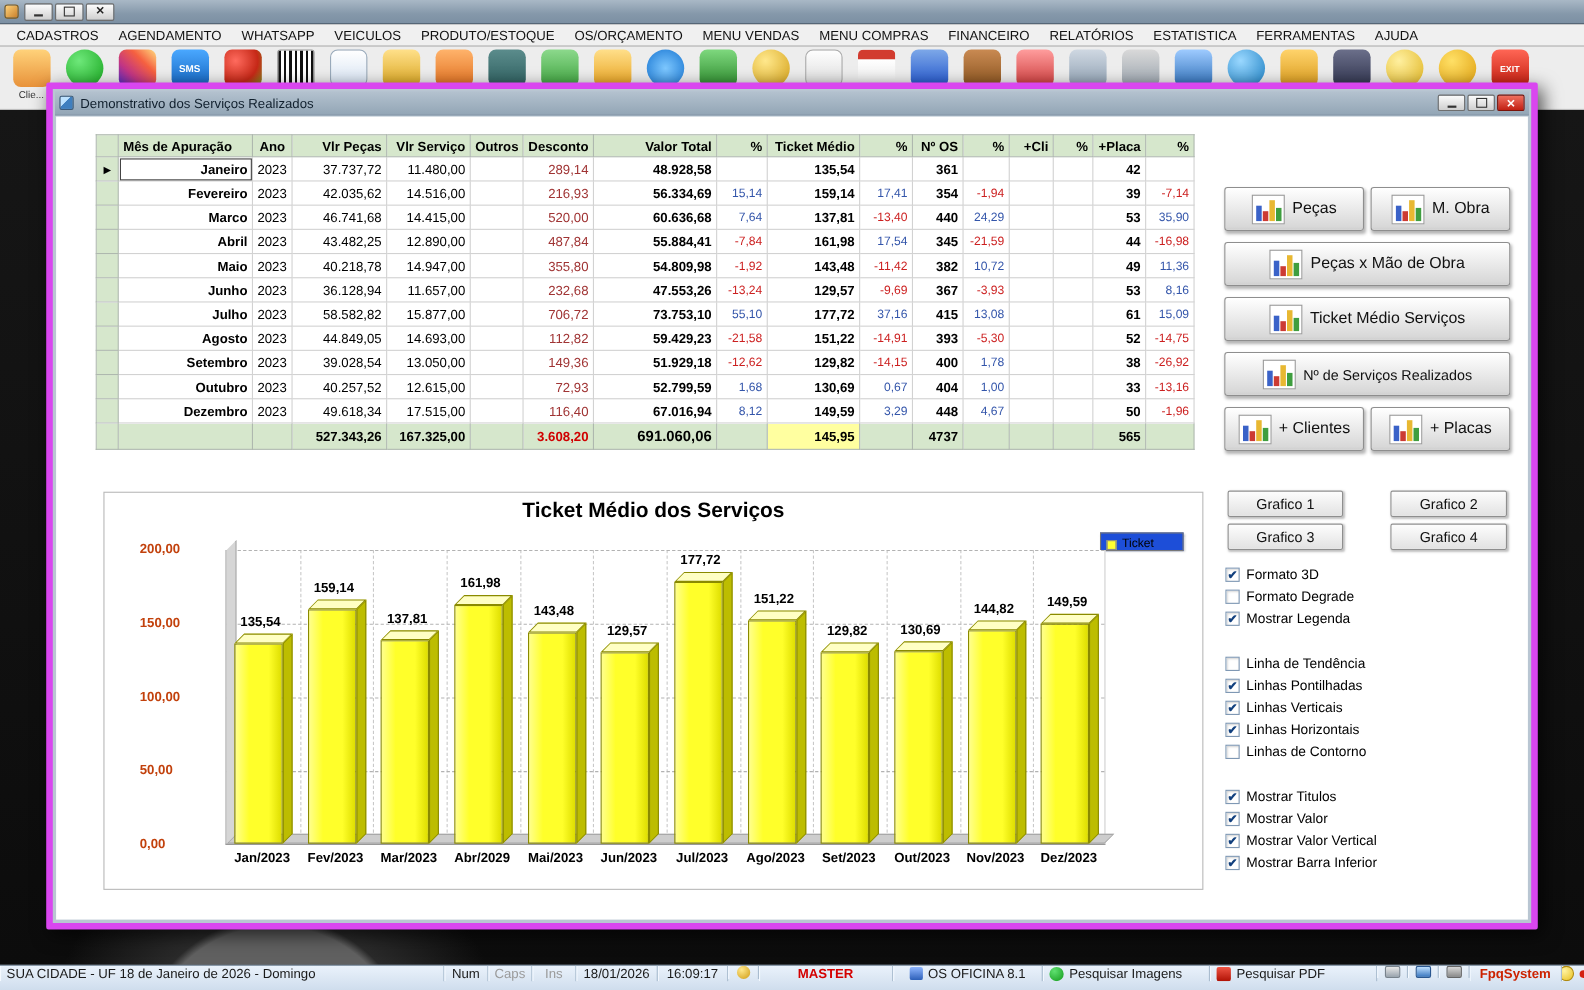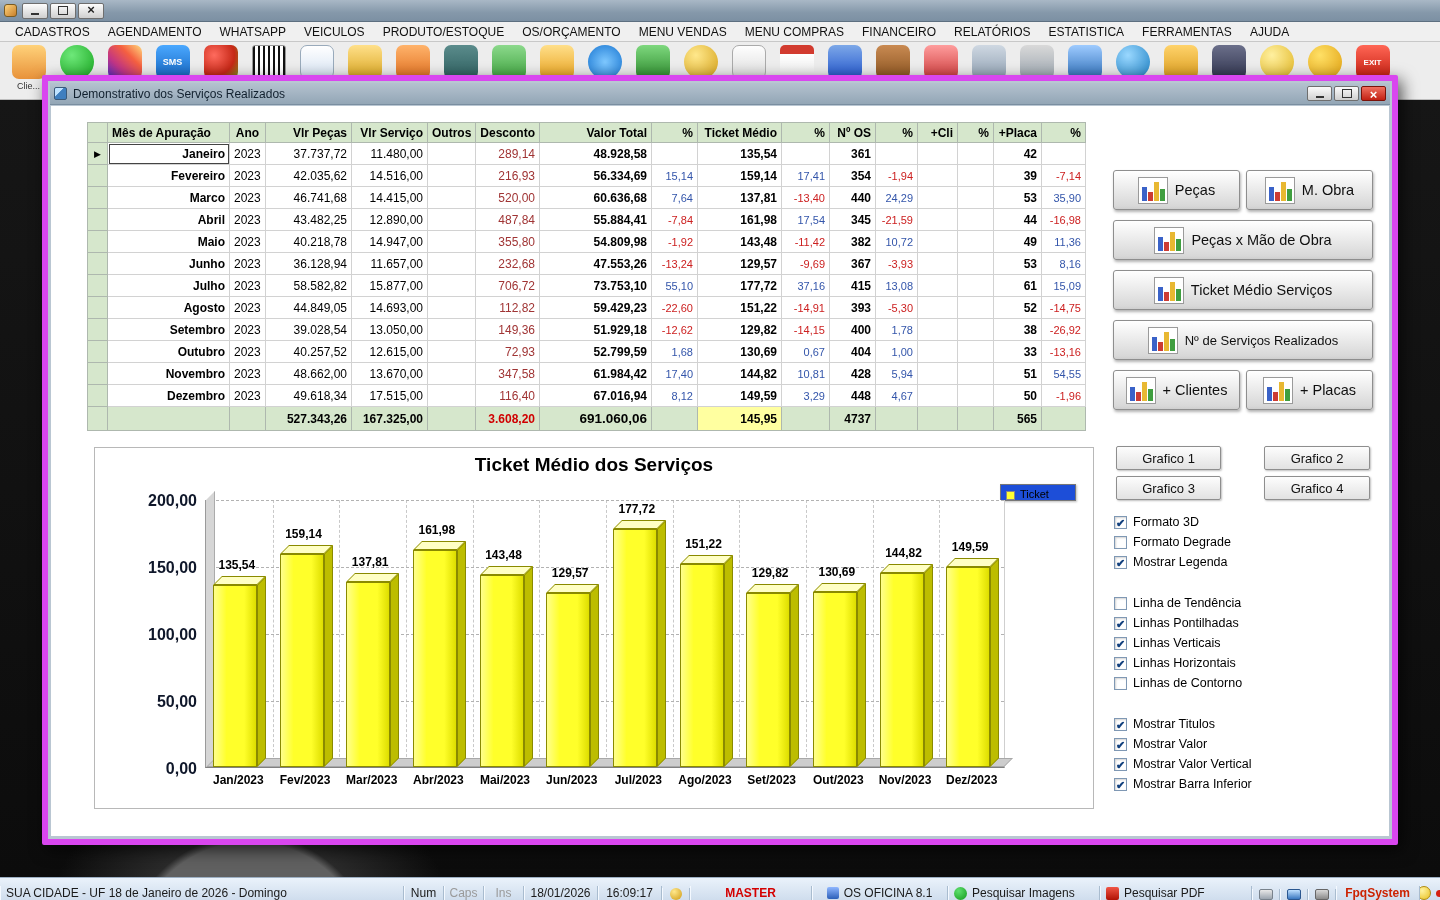--- a/index.html
+++ b/index.html
@@ -121,21 +121,21 @@
   .bar3d { position:absolute; bottom:0; width:44px; }
   .bar3d i { display:block; position:absolute; }
   .bar3d .face { left:0; bottom:0; width:100%; height:100%;
     background:linear-gradient(to right,#ffff8c,#ffff2a 30%,#ffff2a 72%,#dede00);
     border:1px solid #8a8a00; }
   .bar3d .topf { left:0; top:-9px; width:100%; height:9px; background:#ffffc4; border:1px solid #8a8a00;
     transform:skewX(-45deg); transform-origin:0 100%; }
   .bar3d .sidef { left:100%; top:0; width:9px; height:100%; background:#bdbd00; border:1px solid #8a8a00;
     transform:skewY(-45deg); transform-origin:0 0; }
   .bval { position:absolute; width:60px; text-align:center; font-size:12px; font-weight:bold; color:#000; }
-  .ytick { position:absolute; left:32px; width:70px; text-align:right; font-size:16px; font-weight:bold; color:#0f172a;}
+  .ytick { position:absolute; left:32px; width:70px; font-size:12px; font-weight:bold; color:#c2410c;}
   .xtick { position:absolute; text-align:center; font-size:12px; font-weight:bold; color:#000; white-space:nowrap;}
 
   
   .panel { position:absolute; left:1062px; top:0; width:288px; height:100%; }
   .pbtn { position:absolute; height:40px; display:flex; align-items:center; justify-content:center; gap:7px;
     background:linear-gradient(#ffffff,#ececec 45%,#d8d8d8 92%,#cfcfcf); border:1px solid #8e8e8e;
     border-radius:3px; box-shadow:inset 0 1px 0 #fff, 1px 2px 3px rgba(0,0,0,.3);
     font-size:14.5px; color:#101010; font-family:"Liberation Sans",sans-serif; padding:0 4px;}
   .pbtn.small-label { font-size:13px; }
   .mini-chart { width:30px; height:27px; background:#fff; border:1px solid #9a9a9a; position:relative; flex:0 0 auto;}
@@ -152,21 +152,21 @@
   .chk-group { margin-bottom:21px; }
   .chk-row { display:flex; align-items:center; gap:6px; height:20px; }
   .chk-box { width:13px; height:13px; background:#fff; border:1px solid #7f98b4; font-size:11px;
     line-height:12px; text-align:center; color:#12407e; font-weight:bold;
     box-shadow:inset 1px 1px 2px rgba(0,0,0,.18); flex:0 0 auto;}
   .chk-label { font-size:12.5px; color:#000; }
 
   
   .statusbar { position:absolute; left:0; bottom:0; width:100%; height:23px; z-index:10;
     background:linear-gradient(#eaf2fb,#cfdded); border-top:1px solid #9db0c4;
-    display:flex; align-items:flex-end; font-size:12px; color:#1a1a1a;}
+    display:flex; align-items:flex-start; font-size:12px; color:#1a1a1a;}
   .sb-seg { border-right:1px solid #a9bccf; box-shadow:inset 1px 0 0 #f4f9ff;
     display:flex; align-items:center; padding:0 6px; white-space:nowrap; overflow:hidden; gap:5px;}
   .sb-loc { width:404px; flex:0 0 auto;}
   .sb-key { width:40px; justify-content:center;}
   .sb-key.off { color:#9a9a9a; }
   .sb-date{ width:74px; justify-content:center;} .sb-time{ width:64px; justify-content:center;}
   .sb-ico { width:28px; justify-content:center;}
   .sb-master { width:122px; justify-content:center; color:#d40000; font-weight:bold;}
   .sb-sys { width:136px; justify-content:center;}
   .sb-link { width:152px; }
@@ -506,21 +506,21 @@
             </tr>
             <tr>
               <td class="selcol"></td>
               <td class="c0">Agosto</td>
               <td class="c1">2023</td>
               <td class="c2">44.849,05</td>
               <td class="c3">14.693,00</td>
               <td class="c4"></td>
               <td class="c5">112,82</td>
               <td class="c6">59.429,23</td>
-              <td class="c7 neg">-22,60</td>
+              <td class="c7 neg">-21,58</td>
               <td class="c8">151,22</td>
               <td class="c9 neg">-14,91</td>
               <td class="c10">393</td>
               <td class="c11 neg">-5,30</td>
               <td class="c12"></td>
               <td class="c13"></td>
               <td class="c14">52</td>
               <td class="c15 neg">-14,75</td>
             </tr>
             <tr>
@@ -553,39 +553,20 @@
               <td class="c6">52.799,59</td>
               <td class="c7 pos">1,68</td>
               <td class="c8">130,69</td>
               <td class="c9 pos">0,67</td>
               <td class="c10">404</td>
               <td class="c11 pos">1,00</td>
               <td class="c12"></td>
               <td class="c13"></td>
               <td class="c14">33</td>
               <td class="c15 neg">-13,16</td>
-            </tr>
-            <tr>
-              <td class="selcol"></td>
-              <td class="c0">Novembro</td>
-              <td class="c1">2023</td>
-              <td class="c2">48.662,00</td>
-              <td class="c3">13.670,00</td>
-              <td class="c4"></td>
-              <td class="c5">347,58</td>
-              <td class="c6">61.984,42</td>
-              <td class="c7 pos">17,40</td>
-              <td class="c8">144,82</td>
-              <td class="c9 pos">10,81</td>
-              <td class="c10">428</td>
-              <td class="c11 pos">5,94</td>
-              <td class="c12"></td>
-              <td class="c13"></td>
-              <td class="c14">51</td>
-              <td class="c15 pos">54,55</td>
             </tr>
             <tr>
               <td class="selcol"></td>
               <td class="c0">Dezembro</td>
               <td class="c1">2023</td>
               <td class="c2">49.618,34</td>
               <td class="c3">17.515,00</td>
               <td class="c4"></td>
               <td class="c5">116,40</td>
               <td class="c6">67.016,94</td>
@@ -721,21 +702,21 @@
             <div class="bval" style="left: 734.167px; bottom: 213.451px;">149,59</div>
           </div>
       <div class="ytick" style="top: 312px;">0,00</div>
           <div class="ytick" style="top: 245px;">50,00</div>
           <div class="ytick" style="top: 178px;">100,00</div>
           <div class="ytick" style="top: 111px;">150,00</div>
           <div class="ytick" style="top: 44px;">200,00</div>
           <div class="xtick" style="left: 110px; width: 66.6667px; top: 325px;">Jan/2023</div>
           <div class="xtick" style="left: 176.667px; width: 66.6667px; top: 325px;">Fev/2023</div>
           <div class="xtick" style="left: 243.333px; width: 66.6667px; top: 325px;">Mar/2023</div>
-          <div class="xtick" style="left: 310px; width: 66.6667px; top: 325px;">Abr/2023</div>
+          <div class="xtick" style="left: 310px; width: 66.6667px; top: 325px;">Abr/2029</div>
           <div class="xtick" style="left: 376.667px; width: 66.6667px; top: 325px;">Mai/2023</div>
           <div class="xtick" style="left: 443.333px; width: 66.6667px; top: 325px;">Jun/2023</div>
           <div class="xtick" style="left: 510px; width: 66.6667px; top: 325px;">Jul/2023</div>
           <div class="xtick" style="left: 576.667px; width: 66.6667px; top: 325px;">Ago/2023</div>
           <div class="xtick" style="left: 643.333px; width: 66.6667px; top: 325px;">Set/2023</div>
           <div class="xtick" style="left: 710px; width: 66.6667px; top: 325px;">Out/2023</div>
           <div class="xtick" style="left: 776.667px; width: 66.6667px; top: 325px;">Nov/2023</div>
           <div class="xtick" style="left: 843.333px; width: 66.6667px; top: 325px;">Dez/2023</div>
         </div>
 

